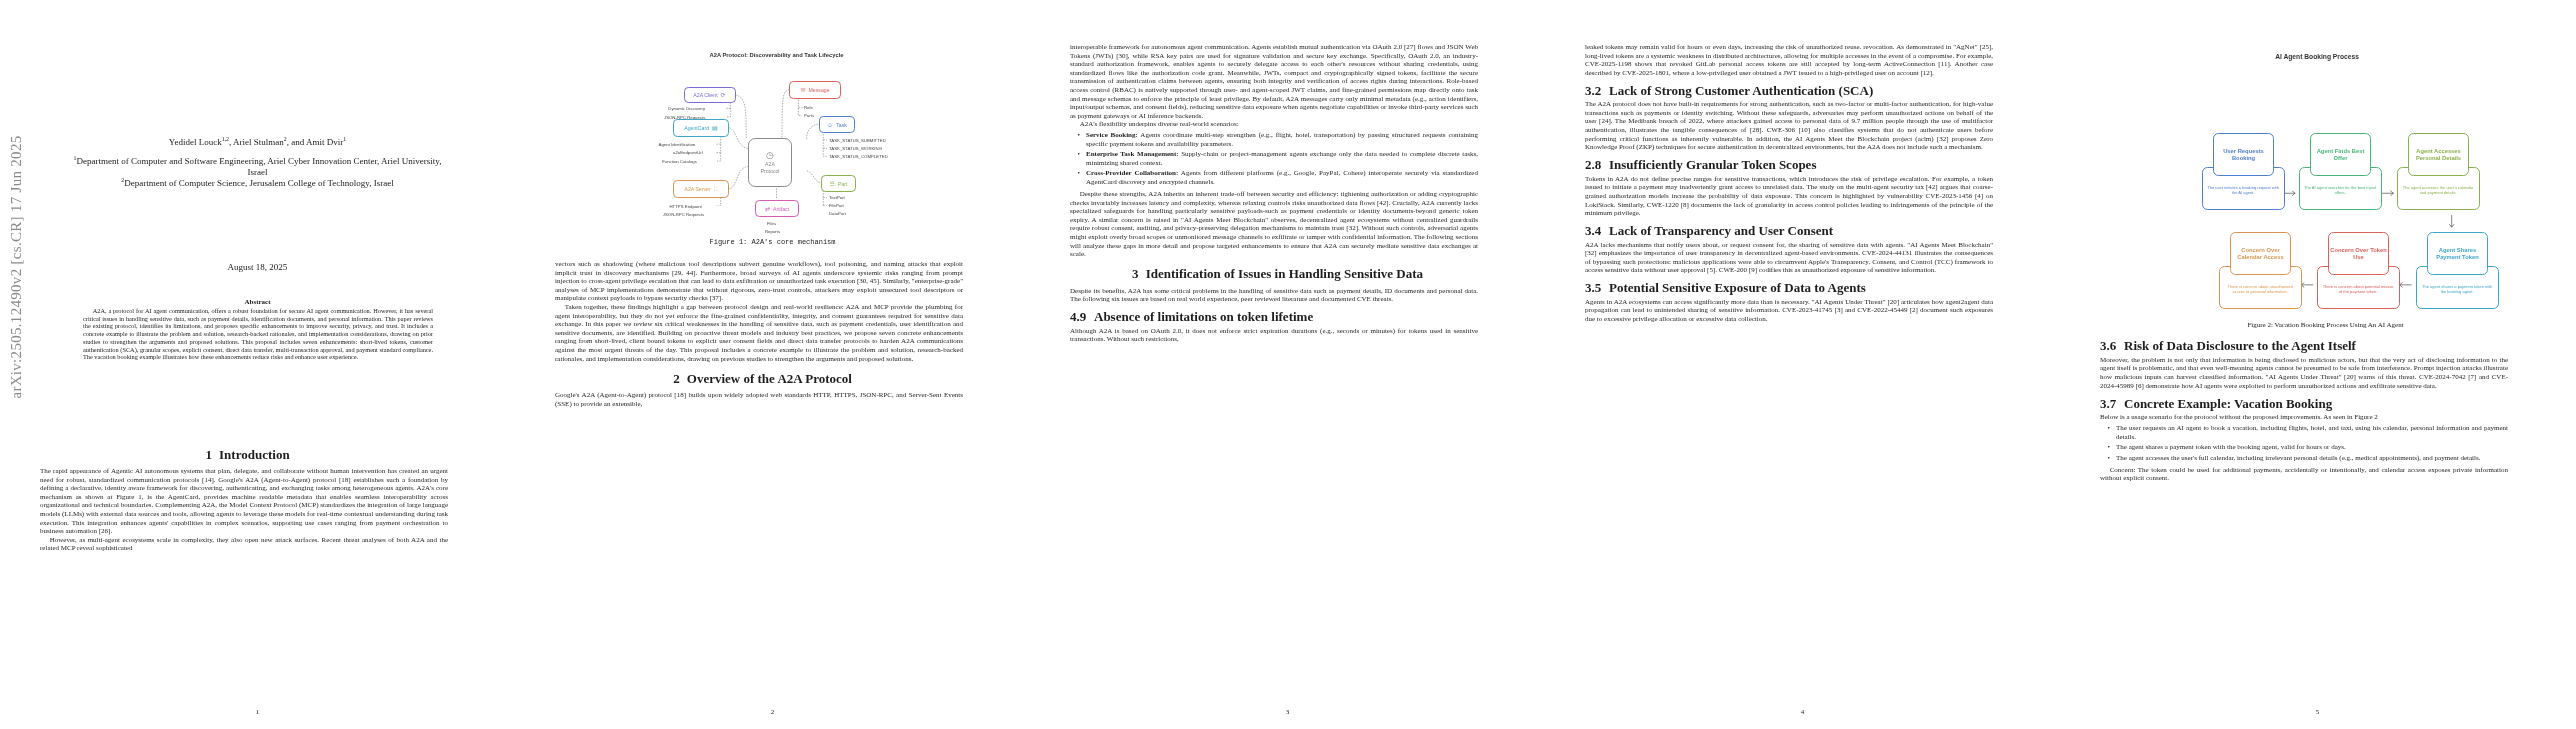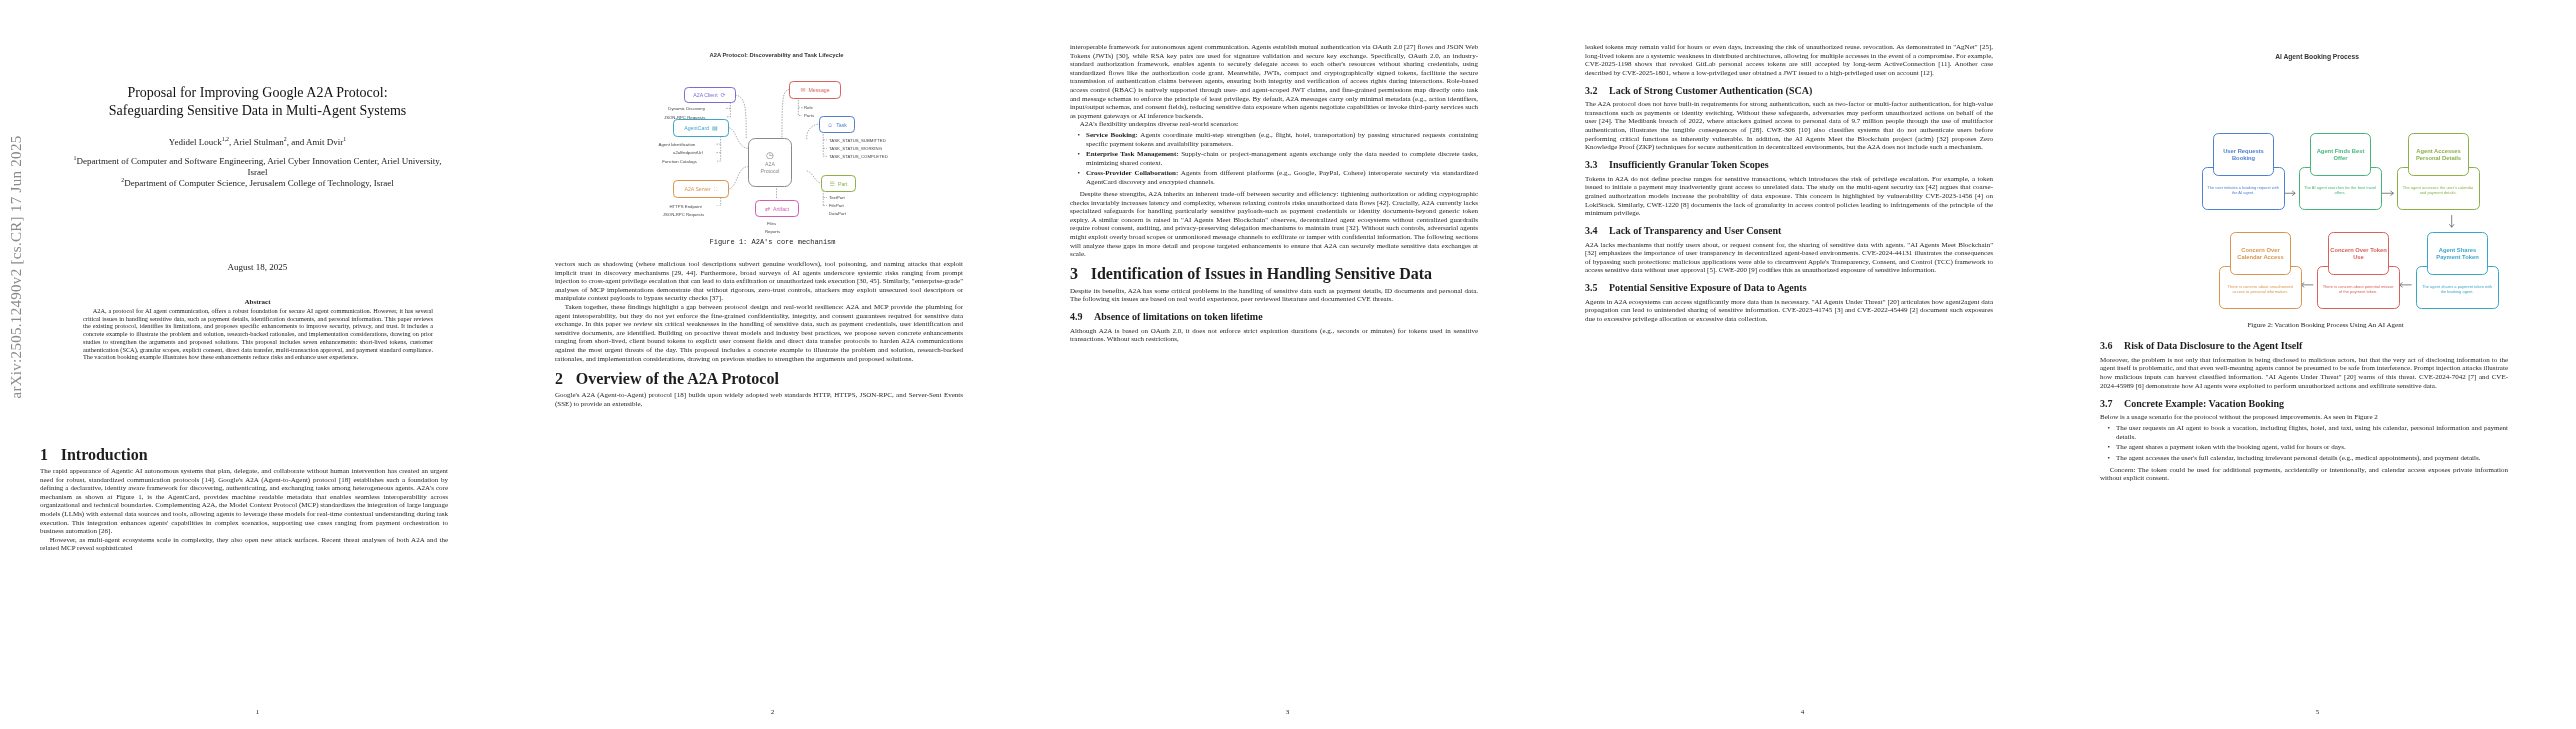--- a/index.html
+++ b/index.html
@@ -3,23 +3,23 @@
 <meta charset="utf-8">
 <style>
   * { box-sizing: border-box; margin: 0; padding: 0; }
   html, body { width: 2576px; height: 729px; background: #ffffff; overflow: hidden; }
   body { font-family: "DejaVu Serif", "Liberation Serif", serif; color: #1a1a1a; }
   .strip { display: flex; width: 2576px; height: 729px; }
   .page { position: relative; width: 515px; height: 729px; background: #fff; overflow: hidden; }
   .col { position: absolute; left: 40px; width: 408px; font-family: "Liberation Serif", serif; font-size: 7px; line-height: 8.6px; text-align: justify; color: #1e1e1e; }
   .col p { text-indent: 9.7px; margin-bottom: 0; }
   .col p.noindent { text-indent: 0; }
-  .h1 { font-family: "Liberation Serif", serif; font-weight: bold; font-size: 16px; line-height: 14.6px; margin: 8.5px 0 4.9px 0; text-align: left; }
+  .h1 { font-family: "Liberation Serif", serif; font-weight: bold; font-size: 13px; line-height: 14.6px; margin: 8.5px 0 4.9px 0; text-align: center; }
   .h1 .num { display: inline-block; width: 20.7px; }
-  .h2 { font-family: "Liberation Serif", serif; font-weight: bold; font-size: 10px; line-height: 12px; margin: 7.3px 0 3.6px 0; text-align: left; }
+  .h2 { font-family: "Liberation Serif", serif; font-weight: bold; font-size: 13px; line-height: 12px; margin: 7.3px 0 3.6px 0; text-align: left; }
   .h2 .num { display: inline-block; width: 24px; }
   .pnum { position: absolute; bottom: 13.4px; left: 0; width: 100%; text-align: center; font-family: "Liberation Serif", serif; font-size: 7px; }
   .arxiv { position: absolute; left: 3.6px; top: 91px; width: 24px; height: 352px; }
   .arxiv span { position: absolute; left: 50%; top: 50%; transform: translate(-50%,-50%) rotate(-90deg); white-space: nowrap; font-family: "Liberation Serif", serif; font-size: 15px; color: #8a8a8a; letter-spacing: 0.3px; }
   .title { position: absolute; top: 84px; left: 0; width: 515px; text-align: center; font-family: "Liberation Serif", serif; font-size: 14px; line-height: 18px; color: #111; }
   .authors { position: absolute; top: 137px; left: 0; width: 515px; text-align: center; font-family: "Liberation Serif", serif; font-size: 9px; }
   .affil { position: absolute; top: 156px; left: 73px; width: 369px; text-align: center; font-family: "Liberation Serif", serif; font-size: 9px; line-height: 11.2px; }
   .date { position: absolute; top: 262px; left: 0; width: 515px; text-align: center; font-family: "Liberation Serif", serif; font-size: 9px; }
   .abs-h { position: absolute; top: 298px; left: 0; width: 515px; text-align: center; font-family: "Liberation Serif", serif; font-weight: bold; font-size: 7px; }
   .abs { position: absolute; top: 307px; left: 83px; width: 350px; font-family: "Liberation Serif", serif; font-size: 6.3px; line-height: 7.7px; text-align: justify; }
@@ -47,24 +47,20 @@
 </style>
 </head>
 <body>
 
 <div class="strip">
 
   <div class="page">
     <div class="arxiv">
         <span>arXiv:2505.12490v2  [cs.CR]  17 Jun 2025</span>
       </div>
-    <div class="title">
-      <div>Proposal for Improving Google A2A Protocol:</div>
-      <div>Safeguarding Sensitive Data in Multi-Agent Systems</div>
-    </div>
     <div class="authors">
       <span>Yedidel Louck</span><sup>1,2</sup><span>, </span><span>Ariel Stulman</span><sup>2</sup><span>, </span><span>and Amit Dvir</span><sup>1</sup>
     </div>
     <div class="affil">
       <div><sup>1</sup><span>Department of Computer and Software Engineering, Ariel Cyber Innovation Center, Ariel University, Israel</span></div>
       <div><sup>2</sup><span>Department of Computer Science, Jerusalem College of Technology, Israel</span></div>
     </div>
     <div class="date">August 18, 2025</div>
     <div class="abs-h">Abstract</div>
     <div class="abs">
@@ -175,21 +171,21 @@
       <p class="noindent">Although A2A is based on OAuth 2.0, it does not enforce strict expiration durations (e.g., seconds or minutes) for tokens used in sensitive transactions. Without such restrictions,</p>
     </div>
     <div class="pnum">3</div>
   </div>
 
   <div class="page">
     <div class="col" style="top:43px;">
       <p class="noindent">leaked tokens may remain valid for hours or even days, increasing the risk of unauthorized reuse. revocation. As demonstrated in "AgNet" [25], long-lived tokens are a systemic weakness in distributed architectures, allowing for multiple accesses in the event of a compromise. For example, CVE-2025-1198 shows that revoked GitLab personal access tokens are still accepted by long-term ActiveConnection [11]. Another case described by CVE-2025-1801, where a low-privileged user obtained a JWT issued to a high-privileged user on account [12].</p>
       <div class="h2"><span class="num">3.2</span><span>Lack of Strong Customer Authentication (SCA)</span></div>
       <p class="noindent">The A2A protocol does not have built-in requirements for strong authentication, such as two-factor or multi-factor authentication, for high-value transactions such as payments or identity switching. Without these safeguards, adversaries may perform unauthorized actions on behalf of the user [24]. The Medibank breach of 2022, where attackers gained access to personal data of 9.7 million people through the use of multifactor authentication, illustrates the tangible consequences of [28]. CWE-306 [10] also classifies systems that do not authenticate users before performing critical functions as inherently vulnerable. In addition, the AI Agents Meet the Blockchain project (aclm) [32] proposes Zero Knowledge Proof (ZKP) techniques for secure authentication in decentralized environments, but the A2A does not include such a mechanism.</p>
-      <div class="h2"><span class="num">3.3</span><span>Insufficiently Granular Token Scopes</span></div>
+      <div class="h2"><span class="num">2.8</span><span>Insufficiently Granular Token Scopes</span></div>
       <p class="noindent">Tokens in A2A do not define precise ranges for sensitive transactions, which introduces the risk of privilege escalation. For example, a token issued to initiate a payment may inadvertently grant access to unrelated data. The study on the multi-agent security tax [42] argues that coarse-grained authorization models increase the probability of data exposure. This concern is highlighted by vulnerability CVE-2023-1456 [4] on LokiStack. Similarly, CWE-1220 [8] documents the lack of granularity in access control policies leading to infringements of the principle of the minimum privilege.</p>
       <div class="h2"><span class="num">3.4</span><span>Lack of Transparency and User Consent</span></div>
       <p class="noindent">A2A lacks mechanisms that notify users about, or request consent for, the sharing of sensitive data with agents. "AI Agents Meet Blockchain" [32] emphasizes the importance of user transparency in decentralized agent-based environments. CVE-2024-44131 illustrates the consequences of bypassing such protections: malicious applications were able to circumvent Apple's Transparency, Consent, and Control (TCC) framework to access sensitive data without user approval [5]. CWE-200 [9] codifies this as unauthorized exposure of sensitive information.</p>
       <div class="h2"><span class="num">3.5</span><span>Potential Sensitive Exposure of Data to Agents</span></div>
       <p class="noindent">Agents in A2A ecosystems can access significantly more data than is necessary. "AI Agents Under Threat" [20] articulates how agent2agent data propagation can lead to unintended sharing of sensitive information. CVE-2023-41745 [3] and CVE-2022-45449 [2] document such exposures due to excessive privilege allocation or excessive data collection.</p>
     </div>
     <div class="pnum">4</div>
   </div>
 
   <div class="page">

